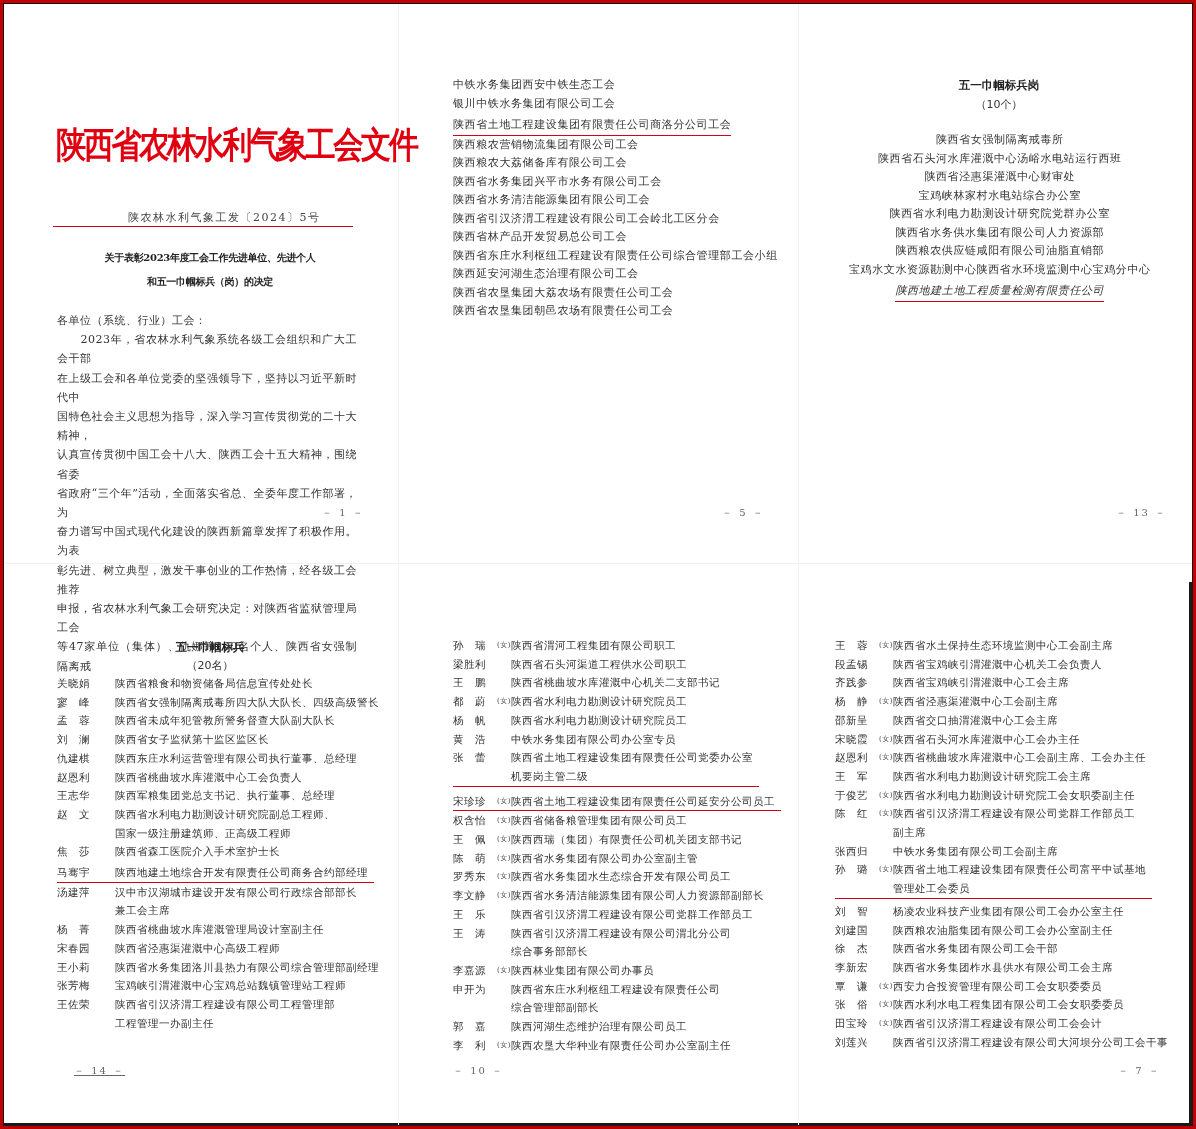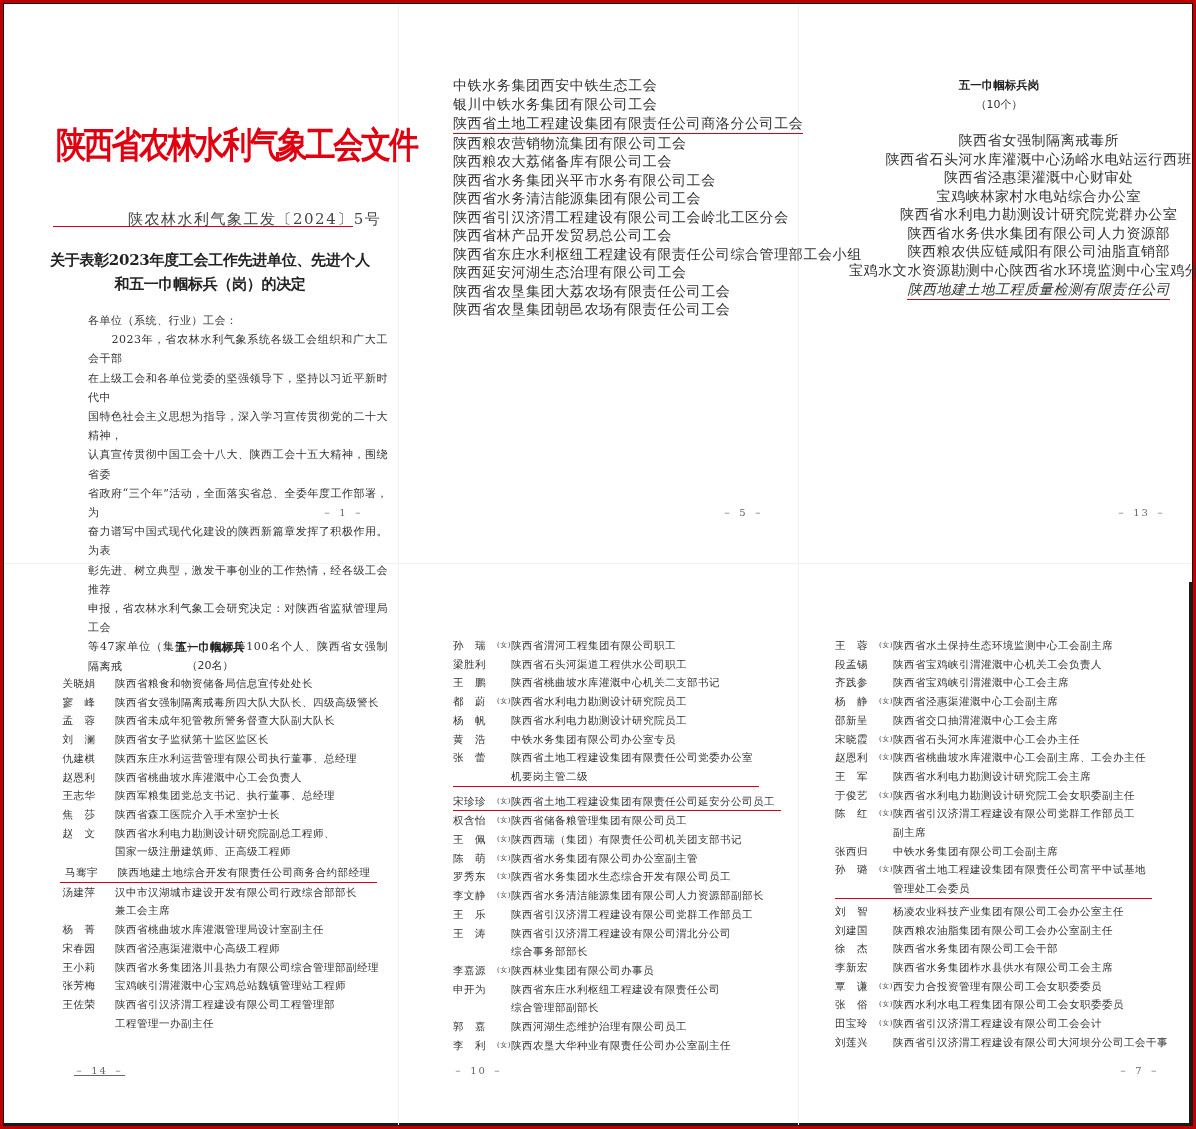--- a/index.html
+++ b/index.html
@@ -5,29 +5,29 @@
   html, body { margin:0; padding:0; }
   body { width:1196px; height:1129px; background:#ffffff; position:relative; overflow:hidden;
          font-family:"DejaVu Serif", "Liberation Serif", serif; color:#2a2a2a; }
   .frame { position:absolute; left:0; top:0; width:1196px; height:1129px; box-sizing:border-box;
            border:3px solid #c00000; }
   .frame-inner { position:absolute; left:3px; top:3px; right:3px; bottom:3px; border:1px solid #111; }
   .frame-shadow-r { position:absolute; right:3px; top:582px; width:4px; height:544px; background:#1a1a1a; }
   .frame-shadow-b { position:absolute; left:3px; bottom:3px; width:1190px; height:3px; background:#1a1a1a; }
   .divline-v { position:absolute; width:1px; background:#f1f1f1; }
   .divline-h { position:absolute; height:1px; background:#f1f1f1; left:4px; right:4px; top:563px; }
-  .row { font-size:14px; line-height:18.5px; white-space:nowrap; letter-spacing:0.6px; color:#333; }
+  .row { font-size:11px; line-height:18.5px; white-space:nowrap; letter-spacing:0.6px; color:#333; }
   .redline { border-bottom:1.5px solid #d0021b; }
   .pgnum { position:absolute; font-size:10px; color:#666; letter-spacing:2px; }
   .mast { position:absolute; left:56px; top:121px; font-size:36px; color:#e00010; font-weight:bold;
           font-family:"DejaVu Serif", serif; letter-spacing:-3px; transform:scaleX(0.84); transform-origin:left; white-space:nowrap;}
-  .docno { position:absolute; left:128px; top:210px; font-size:15px; color:#444; letter-spacing:1.5px; }
+  .docno { position:absolute; left:128px; top:210px; font-size:11px; color:#444; letter-spacing:1.5px; }
   .docno-line { position:absolute; left:53px; top:226px; width:300px; height:1px; background:#d0021b; }
-  .title { position:absolute; left:40px; width:340px; text-align:center; font-size:15px; font-weight:bold; color:#222; letter-spacing:-0.3px; }
-  .body-text { position:absolute; left:57px; top:311px; width:300px; font-size:11px; line-height:19.2px; color:#333; letter-spacing:0.5px;margin-left:31px; }
+  .title { position:absolute; left:40px; width:340px; text-align:center; font-size:10px; font-weight:bold; color:#222; letter-spacing:-0.3px; }
+  .body-text { position:absolute; left:57px; top:311px; width:300px; font-size:11px; line-height:19.2px; color:#333; letter-spacing:0.5px; }
   .body-text p { margin:0; text-align:justify; }
   .sec-title { position:absolute; text-align:center; font-size:11.5px; font-weight:bold; font-family:"DejaVu Sans", sans-serif; color:#222; }
   .sec-count { position:absolute; text-align:center; font-size:11px; font-family:"DejaVu Sans", sans-serif; color:#333; }
   .plist { position:absolute; }
   .prow { display:flex; font-size:10.5px; line-height:18.7px; white-space:nowrap; letter-spacing:0.5px; color:#333; }
   .pname { display:inline-block; width:44px; }
   .ptag { display:inline-block; width:14px; font-size:7px; color:#444; }
   .pdesc { display:inline-block; }
 </style>
 </head>
@@ -135,21 +135,21 @@
         <div class="row">宝鸡水文水资源勘测中心陕西省水环境监测中心宝鸡分中心</div>
       </div>
       <div><div class="row redline" style="display: inline-block; width: auto; font-style: italic;">陕西地建土地工程质量检测有限责任公司</div></div>
     </div>
   <div class="pgnum" style="left:1116px; top:506px;">－ 13 －</div>
 </section>
 
 <section>
   <div class="sec-title" style="left:40px; width:340px; top:640px;">五一巾帼标兵</div>
   <div class="sec-count" style="left:40px; width:340px; top:658px;">（20名）</div>
-  <div id="p14list" class="plist" style="left:57px; top:674px;text-align:center;">
+  <div id="p14list" class="plist" style="left:57px; top:674px;">
       <div>
         <div>
           <div class="prow">
             <span class="pname">关晓娟</span>
             <span class="ptag"></span>
             <span class="pdesc">陕西省粮食和物资储备局信息宣传处处长</span>
           </div>
         </div>
       </div>
       <div>
@@ -202,37 +202,37 @@
           <div class="prow">
             <span class="pname">王志华</span>
             <span class="ptag"></span>
             <span class="pdesc">陕西军粮集团党总支书记、执行董事、总经理</span>
           </div>
         </div>
       </div>
       <div>
         <div>
           <div class="prow">
+            <span class="pname">赵　文</span>
+            <span class="ptag"></span>
+            <span class="pdesc">陕西省水利电力勘测设计研究院副总工程师、</span>
+          </div>
+          <div class="prow">
+            <span class="pname"></span>
+            <span class="ptag"></span>
+            <span class="pdesc">国家一级注册建筑师、正高级工程师</span>
+          </div>
+        </div>
+      </div>
+      <div>
+        <div>
+          <div class="prow">
             <span class="pname">焦　莎</span>
             <span class="ptag"></span>
             <span class="pdesc">陕西省森工医院介入手术室护士长</span>
-          </div>
-        </div>
-      </div>
-      <div>
-        <div>
-          <div class="prow">
-            <span class="pname">赵　文</span>
-            <span class="ptag"></span>
-            <span class="pdesc">陕西省水利电力勘测设计研究院副总工程师、</span>
-          </div>
-          <div class="prow">
-            <span class="pname"></span>
-            <span class="ptag"></span>
-            <span class="pdesc">国家一级注册建筑师、正高级工程师</span>
           </div>
         </div>
       </div>
       <div><div class="redline" style="display: inline-block; padding-right: 6px;"><div class="prow">
             <span class="pname">马骞宇</span>
             <span class="ptag"></span>
             <span class="pdesc">陕西地建土地综合开发有限责任公司商务合约部经理</span>
           </div></div></div>
       <div>
         <div>

